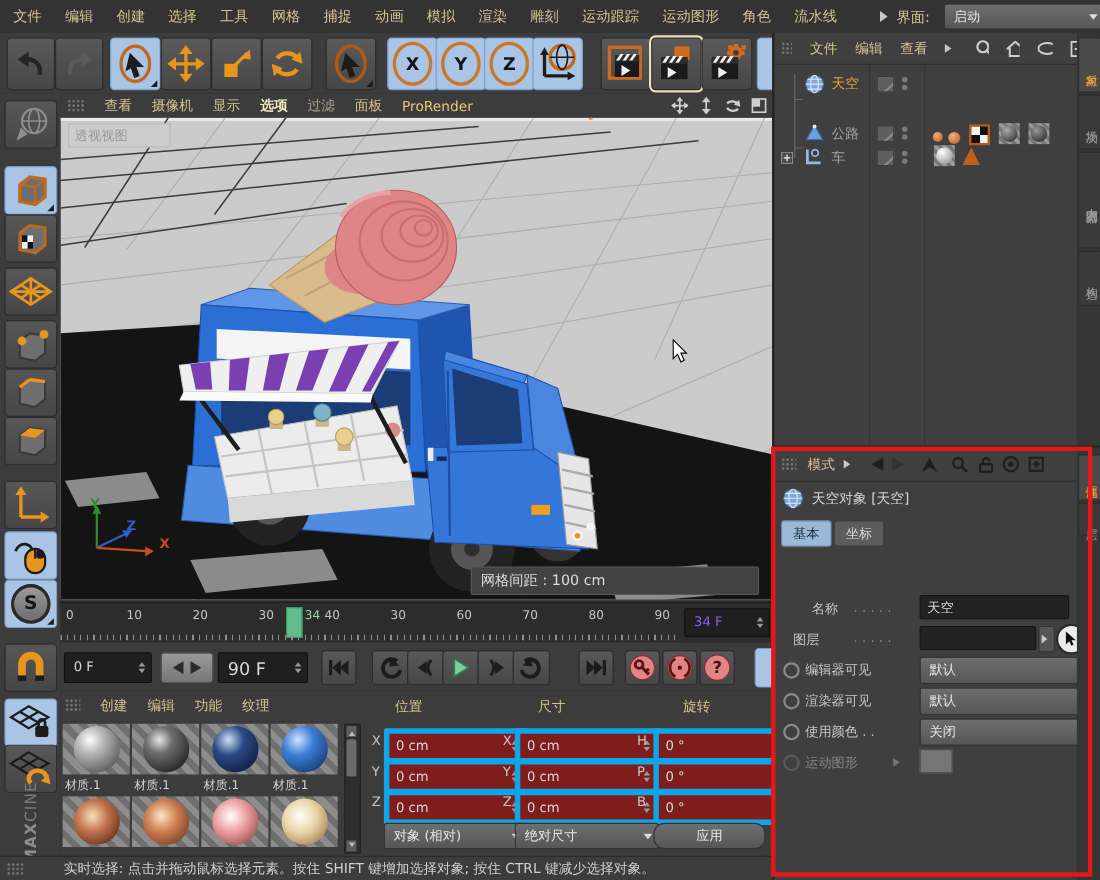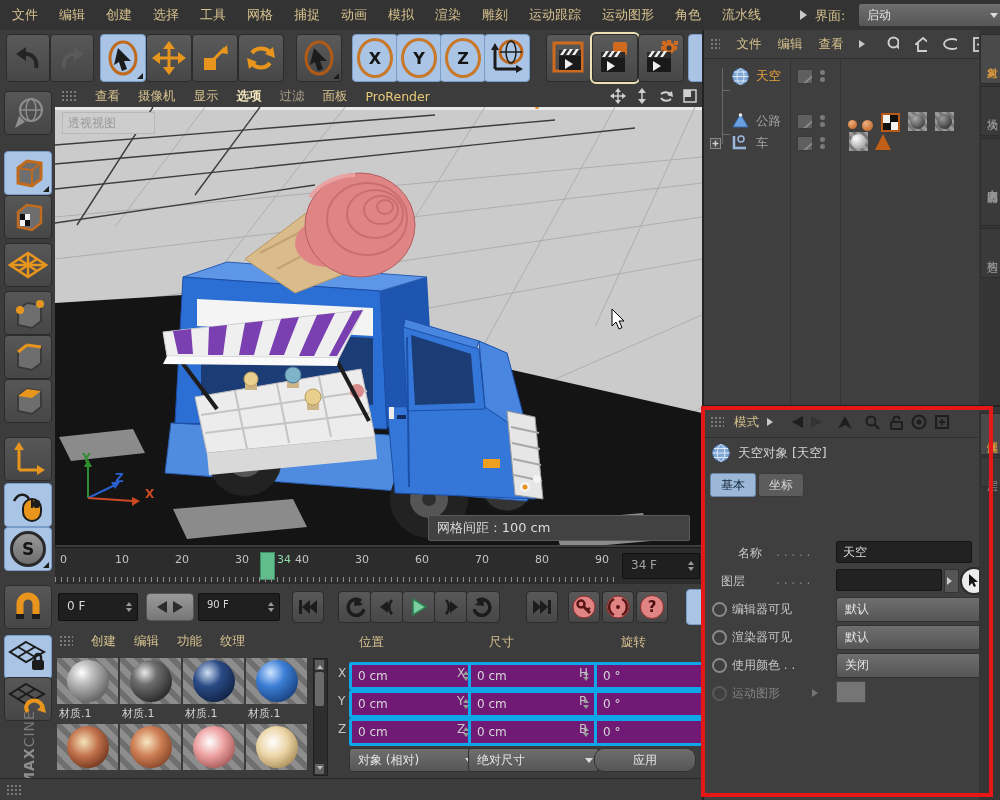--- a/index.html
+++ b/index.html
@@ -19,21 +19,21 @@
   .hl{outline:2px solid #ece0b4}
   .sb{position:absolute;left:4px;width:46px;height:42px;border-radius:4px;
       background:linear-gradient(#575757,#464646);border:1px solid #2c2c2c;
       display:flex;align-items:center;justify-content:center}
   .sb.sel{background:#a9c4e4;border-color:#7a9cc8}
   .corner{position:absolute;right:2px;bottom:2px;width:0;height:0;
       border-left:6px solid transparent;border-bottom:6px solid #1c1c1c}
   .axl{width:30px;height:34px;border:3px solid #c87828;border-radius:50%;
       display:flex;align-items:center;justify-content:center;color:#151515;
       font-weight:bold;font-size:16px}
-  .fld{position:absolute;background:#701a75;border:3px solid #0ea5e9;border-radius:2px;
+  .fld{position:absolute;background:#7f1d1d;border:5px solid #0ea5e9;border-radius:2px;
       color:#d8d8d8;font-size:12px;padding:0 14px 0 6px;display:flex;align-items:center}
   input.fi{background:#222;border:1px solid #141414;border-radius:2px;color:#d8d8d8;
       font-size:12px;padding:0 14px 0 6px;font-family:inherit;position:absolute;box-sizing:border-box}
   .sp{position:absolute;right:3px;top:50%;transform:translateY(-50%);width:8px}
   .sp b{display:block;width:0;height:0;border:3px solid transparent}
   .sp b.u{border-bottom:4px solid #9a9a9a;margin-bottom:2px}
   .sp b.d{border-top:4px solid #9a9a9a}
   .dd{position:absolute;background:linear-gradient(#6e6e6e,#565656);border:1px solid #333;
       border-radius:3px;color:#e6e6e6;font-size:12px;display:flex;align-items:center;
       padding:0 18px 0 8px;white-space:nowrap}
@@ -532,21 +532,21 @@
     <span class="ab" style="left:247px;top:5px;font-size:11px;color:#c4c4c4;transform:translateX(-50%)">40</span>
     <span class="ab" style="left:307px;top:5px;font-size:11px;color:#c4c4c4;transform:translateX(-50%)">30</span>
     <span class="ab" style="left:367px;top:5px;font-size:11px;color:#c4c4c4;transform:translateX(-50%)">60</span>
     <span class="ab" style="left:427px;top:5px;font-size:11px;color:#c4c4c4;transform:translateX(-50%)">70</span>
     <span class="ab" style="left:487px;top:5px;font-size:11px;color:#c4c4c4;transform:translateX(-50%)">80</span>
     <span class="ab" style="left:547px;top:5px;font-size:11px;color:#c4c4c4;transform:translateX(-50%)">90</span>
     <div class="ab" style="left:205px;top:4px;width:13px;height:26px;background:#5fbe8b;border:1px solid #3d8f63"></div>
     <span class="ab" style="left:222px;top:5px;font-size:11px;color:#8fd8a8">34</span>
     <div class="ab" style="left:0;top:29px;width:560px;height:5px;background:rep;background-image:repeating-linear-gradient(90deg,#8f8f8f 0 1px,transparent 1px 6px)"></div>
     <div class="ab" style="left:567px;top:5px;width:76px;height:24px;background:#1f1f1f;border:1px solid #101010;border-radius:2px">
-      <span style="position:absolute;left:8px;top:4px;font-size:12px;color:#a3a3a3">34 F</span>
+      <span style="position:absolute;left:8px;top:4px;font-size:12px;color:#8b5cf6">34 F</span>
       <i class="sp">
           <b class="u"></b>
           <b class="d"></b>
         </i>
     </div>
   </div>
 
   <div class="ab" style="left:55px;top:584px;width:647px;height:44px;background:#3c3c3c;border-bottom:1px solid #2a2a2a">
     <div class="ab" style="left:3px;top:9px;width:78px;height:26px;background:#1f1f1f;border:1px solid #101010;border-radius:2px">
       <span style="position:absolute;left:8px;top:5px;font-size:12px;color:#d8d8d8">0 F</span>
@@ -557,21 +557,21 @@
     </div>
     <div class="ab" style="left:91px;top:9px;width:46px;height:26px;border-radius:4px;background:linear-gradient(#9a9a9a,#777);border:1px solid #555;display:flex;align-items:center;justify-content:center;gap:6px">
       <svg width="10" height="12">
           <polygon points="10,0 10,12 0,6" fill="#2c2c2c"></polygon>
         </svg>
       <svg width="10" height="12">
           <polygon points="0,0 0,12 10,6" fill="#2c2c2c"></polygon>
         </svg>
     </div>
     <div class="ab" style="left:143px;top:9px;width:80px;height:26px;background:#1f1f1f;border:1px solid #101010;border-radius:2px">
-      <span style="position:absolute;left:8px;top:5px;font-size:10px;color:#d8d8d8">90 F</span>
+      <span style="position:absolute;left:8px;top:5px;font-size:16px;color:#d8d8d8">90 F</span>
       <i class="sp">
           <b class="u"></b>
           <b class="d"></b>
         </i>
     </div>
     <div class="trb" style="left:237px">
       <svg width="18" height="14">
           <rect x="0" y="0" width="3" height="14" fill="#1c1c1c"></rect>
           <polygon points="11,0 11,14 3,7" fill="#1c1c1c"></polygon>
           <polygon points="18,0 18,14 10,7" fill="#1c1c1c"></polygon>
@@ -777,20 +777,21 @@
       <span>绝对尺寸</span>
         <i class="ar"></i>
     </div>
     <div class="ab gbtn" style="left:263px;top:120px;width:100px;height:22px;border-radius:10px">
       <span>应用</span>
     </div>
   </div>
 
   <div class="ab" style="left:0;top:778px;width:702px;height:22px;background:#3c3c3c;border-top:1px solid #2a2a2a;display:flex;align-items:center">
     <i class="grip" style="margin-left:6px;width:16px;height:12px"></i>
+    <span style="margin-left:36px;color:#cfcfcf;font-size:12.5px;white-space:nowrap">实时选择: 点击并拖动鼠标选择元素。按住 SHIFT 键增加选择对象; 按住 CTRL 键减少选择对象。</span>
   </div>
 
   <div class="ab" style="left:702px;top:30px;width:298px;height:375px;background:#3f3f3f;border-left:2px solid #232323">
     <div class="ab" style="left:0;top:0;width:274px;height:28px;display:flex;align-items:center;gap:16px;padding-left:6px;border-bottom:1px solid #2e2e2e">
       <i class="grip" style="width:14px;height:12px"></i>
       <span class="mtxt2">文件</span>
       <span class="mtxt2">编辑</span>
       <span class="mtxt2">查看</span>
       <i style="width:0;height:0;border:4px solid transparent;border-left:6px solid #c8c8c8"></i>
       <svg width="16" height="16" style="margin-left:2px">

